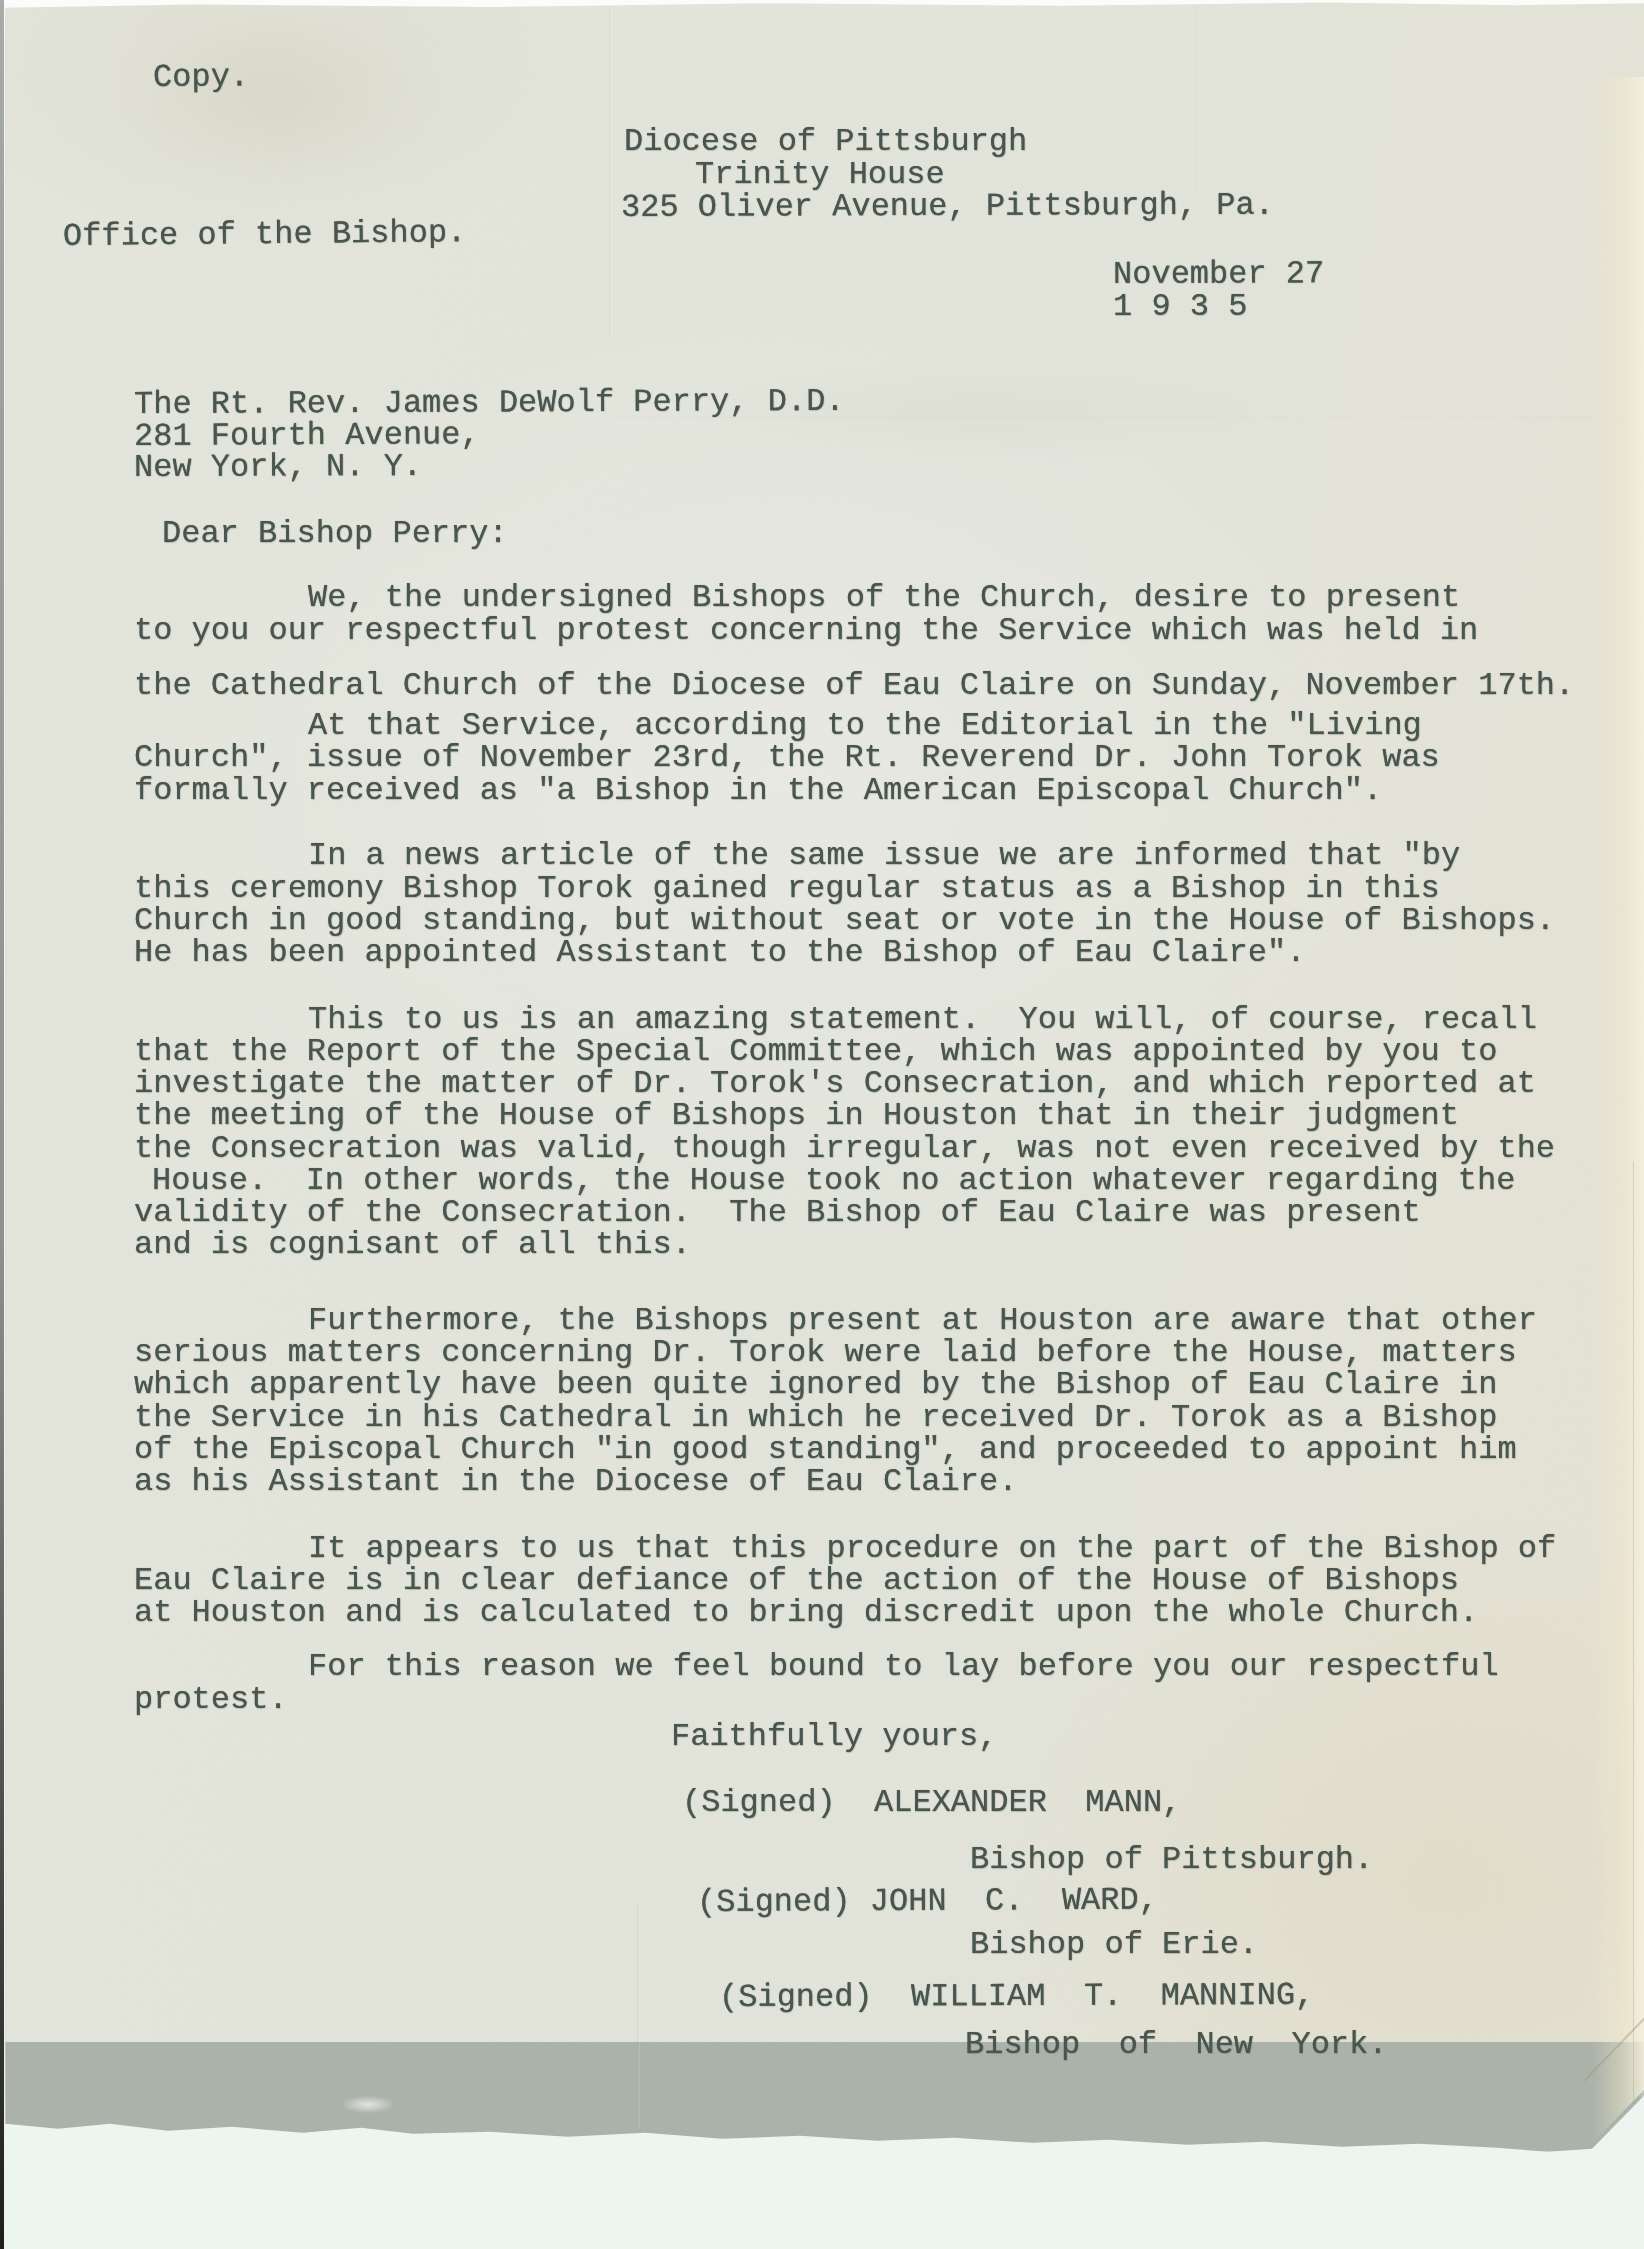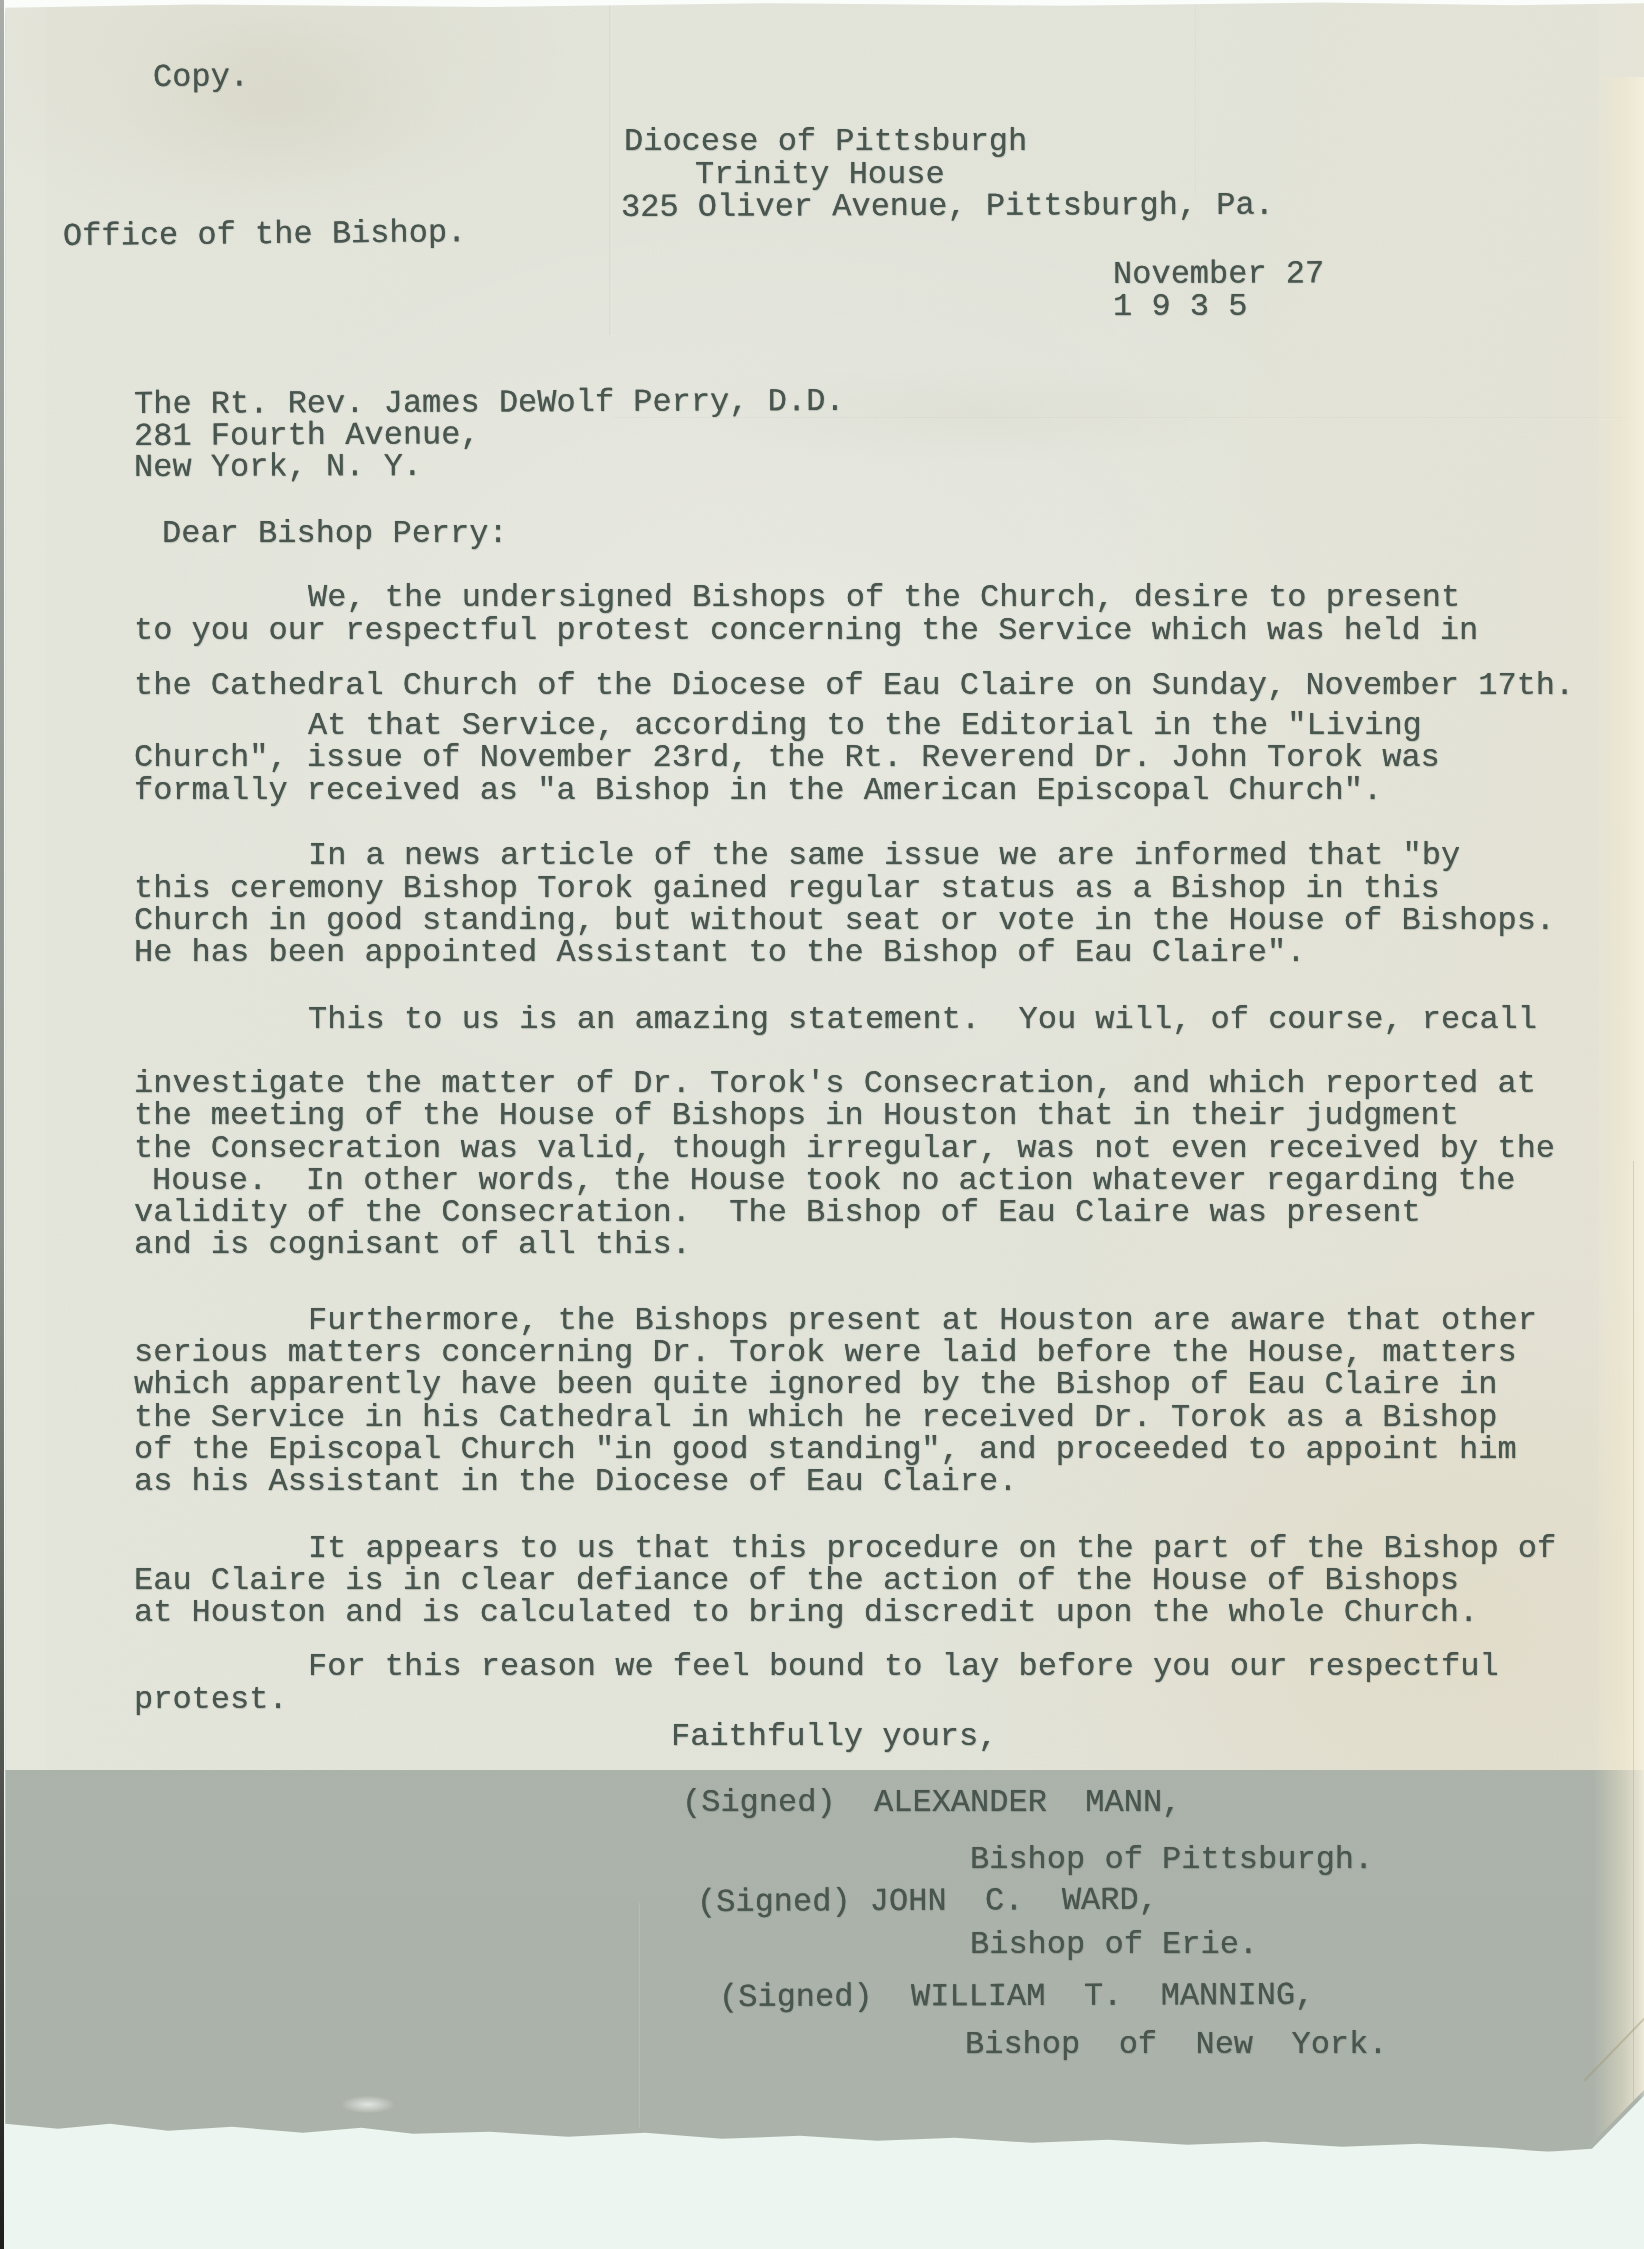--- a/index.html
+++ b/index.html
@@ -16,21 +16,21 @@
   .paper-shadow{
     position:absolute;left:0;top:0;width:1645px;height:2250px;z-index:2;
     background:rgba(105,112,98,.5);filter:blur(3.9px);transform:translateY(5.8px);
     clip-path:polygon(5.2px 7.7px,194px 4.5px,490px 7px,774px 3.2px,1064px 5.8px,1322px 2.6px,1516px 5.2px,1645px 3.2px,
       1645px 2089px,1592px 2143px,1548px 2146px,1497px 2142px,1419px 2138px,1342px 2141px,1264px 2136px,
       1187px 2139px,1109px 2134px,1032px 2137px,955px 2132px,877px 2135px,800px 2130px,722px 2133px,
       645px 2127px,568px 2131px,490px 2126px,413px 2128px,361px 2122px,303px 2127px,232px 2121px,
       168px 2125px,110px 2118px,58px 2123px,5.2px 2118px);
   }
   .paper{
-    position:absolute;left:0;top:0;width:1645px;height:1770px;z-index:3;
+    position:absolute;left:0;top:0;width:1645px;height:2042px;z-index:3;
     background:
       radial-gradient(ellipse 490px 271px at 16% 3%,rgba(205,199,176,.22),transparent 70%),
       radial-gradient(ellipse 645px 516px at 88% 92%,rgba(219,206,172,.28),transparent 72%),
       radial-gradient(ellipse 903px 645px at 48% 38%,rgba(255,255,255,.22),transparent 75%),
       linear-gradient(100deg,#e5e6dc 0%,#e3e5db 55%,#e6e3d5 100%);
     clip-path:polygon(5.2px 7.7px,194px 4.5px,490px 7px,774px 3.2px,1064px 5.8px,1322px 2.6px,1516px 5.2px,1645px 3.2px,
       1645px 2089px,1592px 2143px,1548px 2146px,1497px 2142px,1419px 2138px,1342px 2141px,1264px 2136px,
       1187px 2139px,1109px 2134px,1032px 2137px,955px 2132px,877px 2135px,800px 2130px,722px 2133px,
       645px 2127px,568px 2131px,490px 2126px,413px 2128px,361px 2122px,303px 2127px,232px 2121px,
       168px 2125px,110px 2118px,58px 2123px,5.2px 2118px);
@@ -113,20 +113,21 @@
       <div class="tline" style="left: 308px; top: 582px;">We, the undersigned Bishops of the Church, desire to present</div>
       <div class="tline" style="left: 134px; top: 647px; margin-top: 23px;">the Cathedral Church of the Diocese of Eau Claire on Sunday, November 17th.</div>
       <div class="tline" style="left: 308px; top: 710px;">At that Service, according to the Editorial in the "Living</div>
       <div class="tline" style="left: 134px; top: 742px;">Church", issue of November 23rd, the Rt. Reverend Dr. John Torok was</div>
       <div class="tline" style="left: 134px; top: 775px;">formally received as "a Bishop in the American Episcopal Church".</div>
       <div class="tline" style="left: 308px; top: 840px;">In a news article of the same issue we are informed that "by</div>
       <div class="tline" style="left: 134px; top: 873px;">this ceremony Bishop Torok gained regular status as a Bishop in this</div>
       <div class="tline" style="left: 134px; top: 905px;">Church in good standing, but without seat or vote in the House of Bishops.</div>
       <div class="tline" style="left: 134px; top: 937px;">He has been appointed Assistant to the Bishop of Eau Claire".</div>
       <div class="tline" style="left: 308px; top: 1004px;">This to us is an amazing statement.  You will, of course, recall</div>
+      <div class="tline" style="left: 134px; top: 1036px;">that the Report of the Special Committee, which was appointed by you to</div>
       <div class="tline" style="left: 134px; top: 1068px; text-align: right;">investigate the matter of Dr. Torok's Consecration, and which reported at</div>
       <div class="tline" style="left: 134px; top: 1100px;">the meeting of the House of Bishops in Houston that in their judgment</div>
       <div class="tline" style="left: 134px; top: 1133px;">the Consecration was valid, though irregular, was not even received by the</div>
       <div class="tline" style="left: 134px; top: 1165px; margin-left: 18px;">House.  In other words, the House took no action whatever regarding the</div>
       <div class="tline" style="left: 134px; top: 1197px;">validity of the Consecration.  The Bishop of Eau Claire was present</div>
       <div class="tline" style="left: 134px; top: 1229px;">and is cognisant of all this.</div>
       <div class="tline" style="left: 308px; top: 1305px;">Furthermore, the Bishops present at Houston are aware that other</div>
       <div class="tline" style="left: 134px; top: 1337px;">serious matters concerning Dr. Torok were laid before the House, matters</div>
       <div class="tline" style="left: 134px; top: 1369px;">which apparently have been quite ignored by the Bishop of Eau Claire in</div>
       <div class="tline" style="left: 134px; top: 1402px;">the Service in his Cathedral in which he received Dr. Torok as a Bishop</div>

